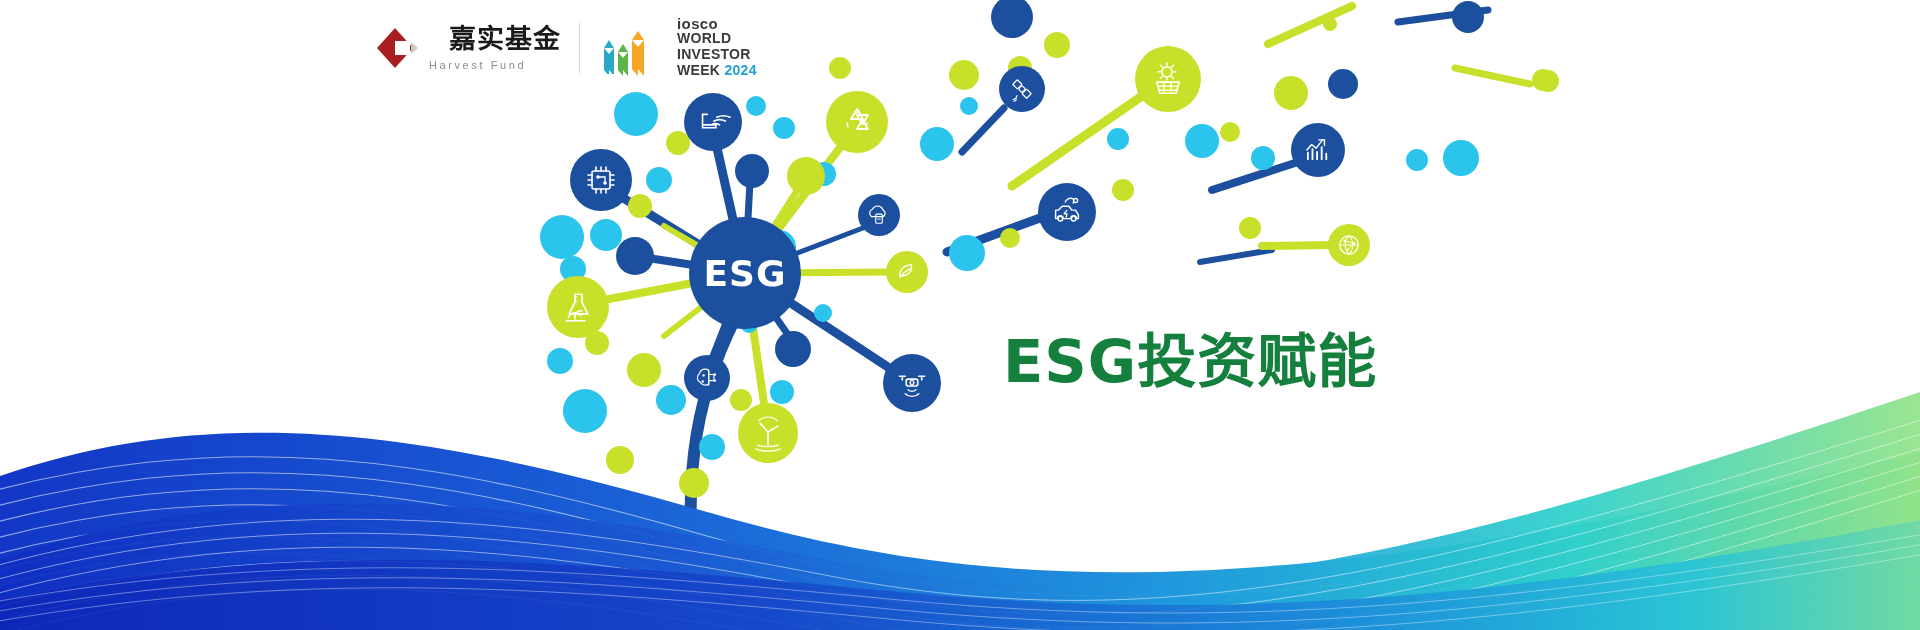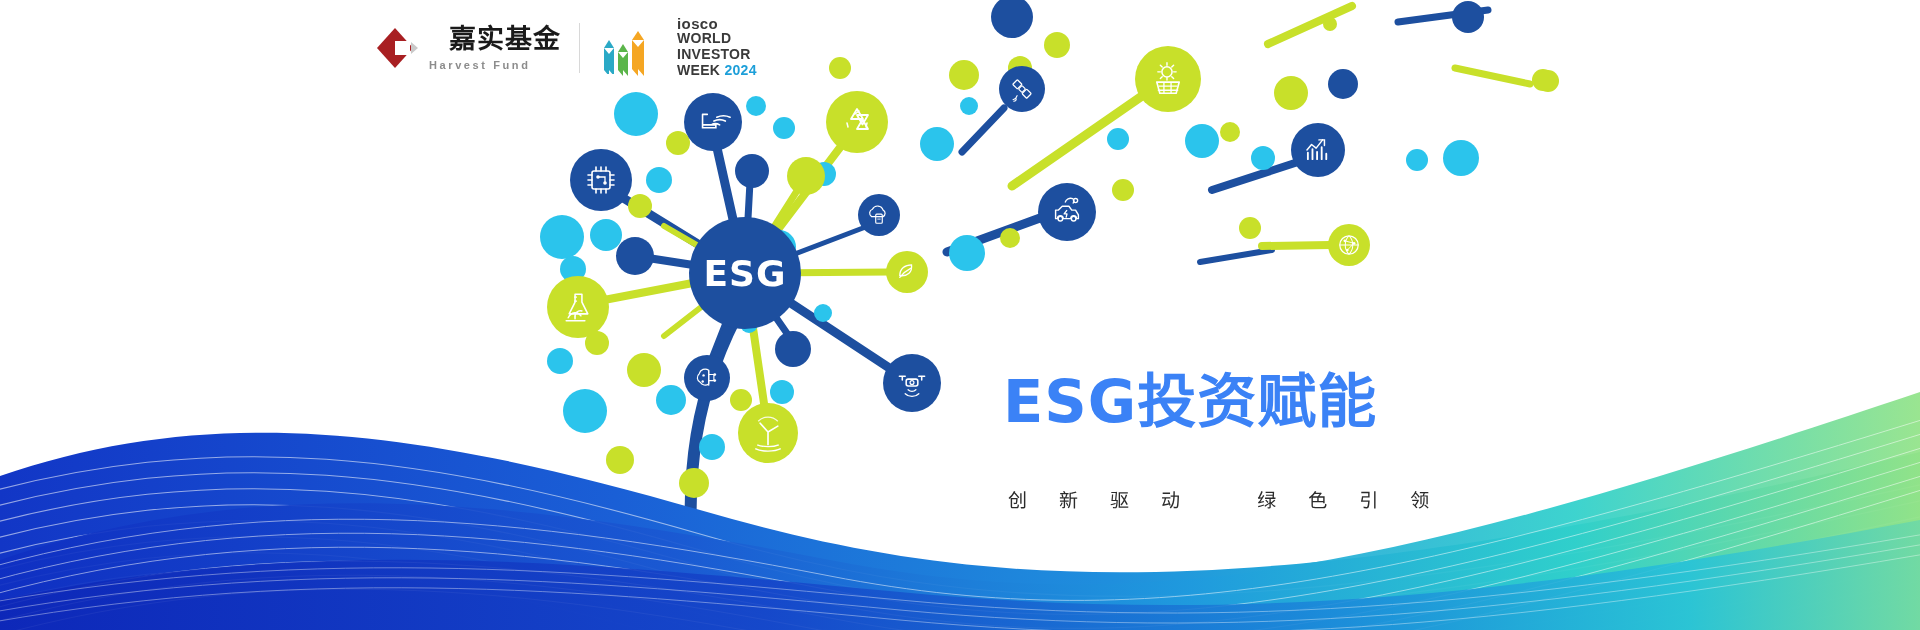--- a/index.html
+++ b/index.html
@@ -11,36 +11,36 @@
   }
   .banner{position:absolute;inset:0;background:#ffffff;overflow:hidden;}
 
   
   .logo-row{position:absolute;left:375px;top:16px;display:flex;align-items:center;gap:0px;}
   .harvest-logo{display:flex;align-items:center;gap:10px;}
   .harvest-mark{width:44px;height:44px;position:relative;}
   .harvest-text{display:flex;flex-direction:column;line-height:1;}
   .harvest-cn{font-size:27px;font-weight:700;color:#1a1a1a;letter-spacing:1px;
     font-family:"DejaVu Sans","Liberation Sans",sans-serif;margin-left:20px;}
-  .harvest-en{font-size:11px;font-weight:700;color:#8c8c8c;letter-spacing:2.6px;margin-top:8px;}
+  .harvest-en{font-size:11px;font-weight:400;color:#8c8c8c;letter-spacing:2.6px;margin-top:8px;}
   .logo-divider{width:1px;height:50px;background:#d8d8d8;margin:0 18px;}
 
   .iosco-logo{display:flex;align-items:flex-end;gap:23px;}
   .iosco-pencils{width:56px;height:50px;}
   .iosco-words{display:flex;flex-direction:column;line-height:1.02;padding-bottom:2px;}
   .iosco-name{font-size:15px;font-weight:700;color:#3a3a3a;letter-spacing:.4px;}
   .iosco-sub{font-size:14px;font-weight:700;color:#3a3a3a;letter-spacing:.3px;line-height:1.12;}
   .iosco-year{color:#1d9fd9;}
 
   
   .headline{position:absolute;left:1003px;top:328px;}
   .headline-line{
     font-family:"DejaVu Sans","Liberation Sans",sans-serif;
-    font-size:59px;font-weight:800;color:#3b82f6;letter-spacing:1px;
-    line-height:1.14;white-space:nowrap;margin-top:40px;
+    font-size:59px;font-weight:800;color:#15803d;letter-spacing:1px;
+    line-height:1.14;white-space:nowrap;
   }
   .subtitle{
     position:absolute;left:1008px;top:485px;
     font-family:"DejaVu Sans","Liberation Sans",sans-serif;
     font-size:19px;color:#2b2b2b;letter-spacing:13px;white-space:nowrap;
   }
   .sub-gap{display:inline-block;width:26px;}
 
   
   .nodegraph{position:absolute;left:0;top:0;width:1920px;height:630px;}
@@ -448,19 +448,14 @@
           <span class="iosco-year">2024</span>
         </span>
       </div>
     </div>
   </div>
 
   <div class="headline">
     <div class="headline-line">ESG投资赋能</div>
   </div>
 
-  <div class="subtitle">
-    <span>创 新 驱 动</span>
-    <span class="sub-gap"></span>
-    <span>绿 色 引 领</span>
-  </div>
 
 </div>
 
 </body></html>

